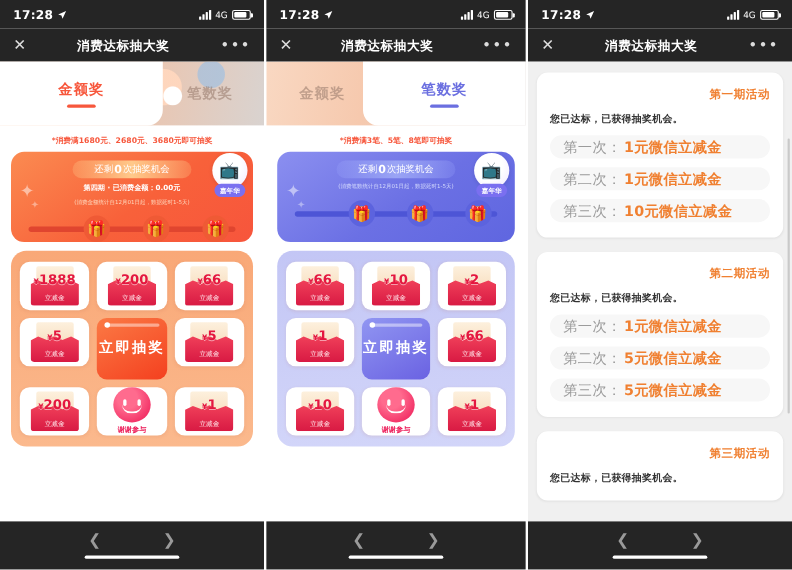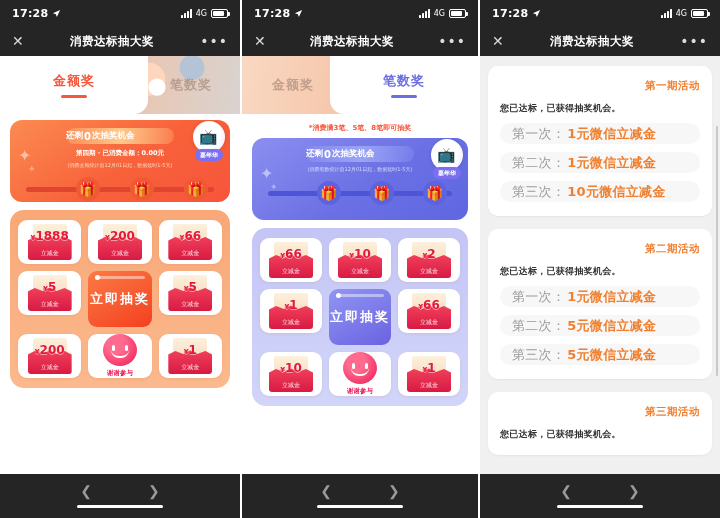--- a/index.html
+++ b/index.html
@@ -109,22 +109,22 @@
   .pcard .spark {
     position:absolute; left:8px; top:26px; font-size:16px;
     color:rgba(255,255,255,.5);
   }
   .pcard .spark2 {
     position:absolute; left:18px; top:44px; font-size:9px;
     color:rgba(255,255,255,.4);
   }
   .chance-pill {
     margin:0 auto; width:108px; height:16px; border-radius:8px;
-    display:flex; align-items:center; 
-    font-size:8.5px; font-weight:bold; color:#fff;
+    display:flex; align-items:center; justify-content:center;
+    font-size:8.5px; font-weight:normal; color:#fff;
   }
   .chance-pill b { font-size:10px; padding:0 1px; }
   .pcard-sub {
     text-align:center; font-size:6.5px; color:#fff; margin-top:5px; font-weight:bold;
   }
   .pcard-tip {
     text-align:center; font-size:5px; margin-top:4px;
   }
   .track-wrap { position:relative; margin-top:9px; height:34px; }
   .track {
@@ -281,20 +281,21 @@
         <div class="hero"></div>
         <div class="tab-ghost at-right">笔数奖</div>
         <div class="tabs">
           <div class="tab-active">
             <div class="t" style="color:#f7573c">金额奖</div>
             <div class="ul" style="background:#f7573c"></div>
           </div>
         </div>
 
         <div class="lott-body">
+          <div class="lott-note" style="color:#f7573c">*消费满1680元、2680元、3680元即可抽奖</div>
 
           <div class="pcard" style="background:linear-gradient(145deg,#fb8b51,#f8613a 55%,#f7553c)">
             <span class="spark">✦</span>
             <span class="spark2">✦</span>
             <div class="chance-pill" style="background:linear-gradient(90deg,rgba(255,205,140,.25),#ffc98a,rgba(255,205,140,.25))">
               <span>还剩</span>
               <b>0</b>
               <span>次抽奖机会</span>
             </div>
             <div class="pcard-sub">第四期 · 已消费金额：0.00元</div>

